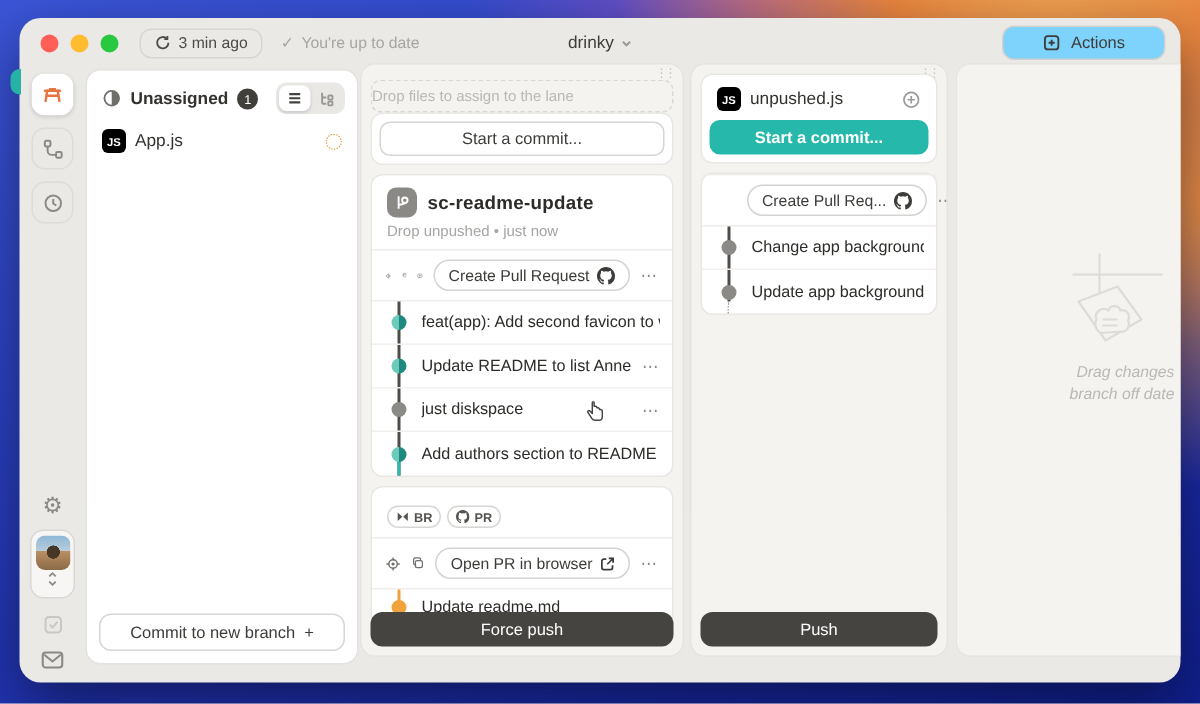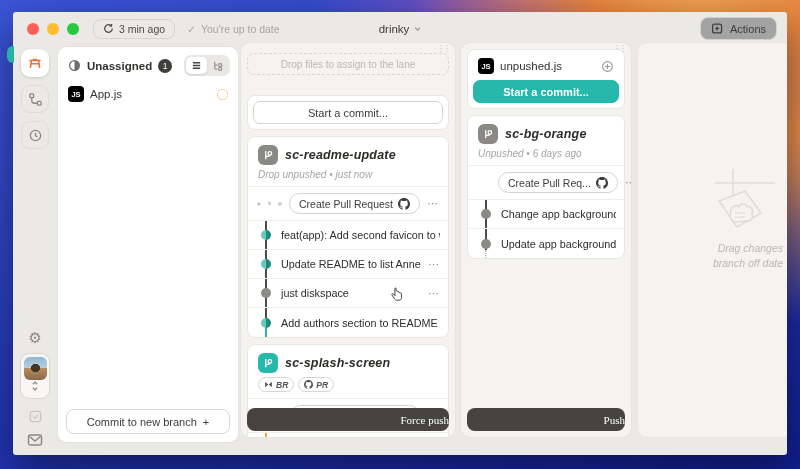--- a/index.html
+++ b/index.html
@@ -8,38 +8,38 @@
     font-family:"Liberation Sans", sans-serif;
     background:
       radial-gradient(circle at 88% -12%, #f6b35e 0%, #e8853f 14%, rgba(220,110,60,0) 34%),
       radial-gradient(circle at 101% 28%, #e8944d 0%, rgba(210,120,70,0) 22%),
       radial-gradient(circle at 66% -6%, #9a55c0 0%, rgba(130,70,180,0) 30%),
       linear-gradient(160deg, #3b55d8 0%, #2a3fc0 40%, #1a2aa6 78%, #101f8e 100%);
     position:relative;
   }
   .window {
     position:absolute; left:13px; top:12px; width:774px; height:443px;
-    background:#eae9e6; border-radius:3px;
+    background:#eae9e6; border-radius:14px;
     box-shadow:0 14px 38px rgba(0,0,0,.45);
   }
   .edge-tab { position:absolute; left:-6px; top:34px; width:7px; height:17px;
     background:#26b3a6; border-radius:6px 0 0 6px; }
 
   
   .titlebar { position:absolute; left:0; top:0; right:0; height:33px; display:flex; align-items:center; padding:0 10px 0 14px; }
   .lights { display:flex; gap:8px; margin-right:14px; }
   .light { width:12px; height:12px; border-radius:50%; }
   .l-red{background:#ff5f57}.l-yel{background:#febc2e}.l-grn{background:#28c840}
   .sync-btn { display:flex; align-items:center; gap:5px; border:1px solid #d6d5d2; border-radius:8px;
     padding:3px 9px; font-size:10.5px; color:#4c4b48; background:transparent; }
   .status { display:flex; align-items:center; gap:5px; margin-left:12px; font-size:10.5px; color:#a6a5a1; }
   .proj-title { position:absolute; left:50%; transform:translateX(-50%); display:flex; align-items:center; gap:4px;
     font-size:11.5px; font-weight:normal; color:#3d3c39; }
   .actions-btn { margin-left:auto; display:flex; align-items:center; gap:6px; border:1px solid #d2d1ce;
-    border-radius:8px; padding:4px 10px; font-size:11px; color:#3d3c39; background:#a3a3a3; }
+    border-radius:8px; padding:4px 26px; font-size:11px; color:#3d3c39; background:#7dd3fc; }
   .svg-ic { display:block; }
 
   
   .rail { position:absolute; left:0; top:33px; bottom:0; width:44px; display:flex; flex-direction:column; align-items:center; padding:4px 0 8px; }
   .rail-btn { width:28px; height:28px; border-radius:9px; display:flex; align-items:center; justify-content:center; margin-bottom:8px; border:1px solid transparent; }
   .rail-btn.active { background:#fff; box-shadow:0 1px 3px rgba(0,0,0,.14); }
   .rail-btn.ghost { border-color:#dddcd9; }
   .rail-bottom { margin-top:auto; display:flex; flex-direction:column; align-items:center; }
   .gear-g { font-size:15px; color:#8a8986; line-height:1; margin-bottom:8px; }
   .profile-pill { width:30px; height:46px; border:1px solid #d9d8d5; background:#f7f6f4; border-radius:9px;
@@ -67,28 +67,28 @@
   .dot-circ { margin-left:auto; width:11px; height:11px; border:1.4px dotted #e8a44a; border-radius:50%; }
   .commit-new { position:absolute; left:8px; right:8px; bottom:8px; height:25px; border:1px solid #d8d7d4; border-radius:8px;
     background:#fff; font-size:11px; color:#3d3c39; display:flex; align-items:center; justify-content:center; gap:6px; }
 
   
   .lane { position:absolute; top:30px; height:396px; background:#f4f3f0; border:1px solid #e5e4e1; border-radius:10px; padding:6px; overflow:hidden; }
   .lane1 { left:227px; width:216px; }
   .lane2 { left:447px; width:172px; }
   .lane-canvas { left:624px; width:150px; border-radius:10px 0 0 10px; border-right:none; }
   .drag-handle { position:absolute; top:1px; right:6px; font-size:8px; letter-spacing:-2px; color:#bdbcb9; }
-  .dropzone { height:22px; border:1px dashed #d9d8d5; border-radius:7px; display:flex; align-items:center; justify-content:center;
-    font-size:10px; color:#b9b8b4; margin:4px 0 20px; }
+  .dropzone { height:22px; border:1px dashed #d9d8d5; border-radius:7px; display:flex; align-items:center; 
+    font-size:10px; color:#b9b8b4; margin:4px 0 0; }
   .card { background:#fff; border:1px solid #e8e7e4; border-radius:8px; margin-bottom:6px; position:relative; }
   .start-card { padding:5px; }
   .start-btn { height:23px; border:1px solid #d6d5d2; border-radius:7px; background:#fff; font-size:11px; color:#3d3c39;
     display:flex; align-items:center; justify-content:center; }
   .start-btn.teal { background:#26b8aa; border-color:#26b8aa; color:#fff; font-weight:bold; }
-  .b-head { padding:8px 10px 6px;font-style:italic; }
+  .b-head { padding:8px 10px 6px; }
   .b-title-row { display:flex; align-items:center; gap:7px; }
   .b-badge { width:20px; height:20px; border-radius:6px; background:#8a8985; display:flex; align-items:center; justify-content:center; }
   .b-badge.teal { background:#26b8aa; }
   .b-name { font-size:12.5px; font-weight:bold; color:#2d2c29; letter-spacing:.2px; }
   .b-meta { font-size:10px; color:#a6a5a1; margin-top:4px; display:flex; align-items:center; gap:4px; }
   .pill { display:inline-flex; align-items:center; gap:3px; border:1px solid #d7d6d3; border-radius:9px; height:15px; padding:0 5px;
     font-size:8.5px; color:#55534f; font-weight:bold; background:#fff; }
   .toolbar { display:flex; align-items:center; gap:7px; padding:6px 9px; border-top:1px solid #efeeeb; }
   .tb-kebab { margin-left:auto; color:#8a8986; font-size:11px; letter-spacing:1px; }
   .pr-btn { display:flex; align-items:center; gap:5px; border:1px solid #d4d3d0; border-radius:11px; height:21px; padding:0 9px;
@@ -100,21 +100,21 @@
   .ctail-dot { position:absolute; left:17px; bottom:0; height:8px; width:0; border-left:1.5px dotted #a9a8a4; }
   .crow { position:relative; height:29px; display:flex; align-items:center; padding-left:33px; padding-right:8px; border-bottom:1px solid #f1f0ed; }
   .crow:last-child { border-bottom:none; }
   .crow .dot { position:absolute; left:13px; width:10px; height:10px; border-radius:50%; }
   .dot.teal { background:linear-gradient(90deg,#6ccabb 0 50%,#1e897e 50% 100%); }
   .dot.grey { background:#8b8a86; }
   .dot.orange { background:#f0a23c; }
   .clabel { font-size:10.8px; color:#2d2c29; white-space:nowrap; overflow:hidden; }
   .kebab { margin-left:auto; color:#8a8986; font-size:11px; letter-spacing:1px; padding-left:6px; }
   .push-btn { position:absolute; left:6px; right:6px; bottom:6px; height:23px; background:#454440; color:#fff;
-    font-size:11px; border-radius:8px; display:flex; align-items:center; justify-content:flex-end;font-family:Liberation Serif, serif; }
+    font-size:11px; border-radius:8px; display:flex; align-items:center; justify-content:center; }
   .hand-cursor { position:absolute; left:142px; top:8px; }
 
   
   .lfile { padding:5px; }
   .lfile .file-row { padding:3px 5px 6px; }
   .cp-ic { margin-left:auto; }
 
   
   .sketch { position:absolute; right:-6px; top:118px; opacity:.6; }
   .hint { position:absolute; right:4px; top:198px; text-align:right; font-size:10.5px; color:#b9b8b4; line-height:1.45;font-style:italic; }
@@ -307,30 +307,20 @@
         </div>
         <div class="crow">
           <span class="dot teal"></span>
           <span class="clabel">Add authors section to README file</span>
         </div>
       </div>
     </div>
 
     <div class="card">
       <div class="b-head">
-        <div class="b-title-row">
-          <span class="b-badge teal">
-            <svg class="svg-ic" width="12" height="12" viewBox="0 0 16 16" fill="none" stroke="#fff" stroke-width="1.7">
-                <path d="M5 2.5v11"></path>
-                <circle cx="10.5" cy="6" r="2.4"></circle>
-                <path d="M5 10c3.5 0 5.5-1.2 5.5-1.6"></path>
-              </svg>
-          </span>
-          <span class="b-name">sc-splash-screen</span>
-        </div>
         <div class="b-meta">
           <span class="pill">
             <svg class="svg-ic" width="9" height="9" viewBox="0 0 16 16" fill="#55534f">
                 <path d="M2 3v10l5.5-5z"></path>
                 <path d="M14 3v10L8.5 8z"></path>
               </svg>
             <span>BR</span>
           </span>
           <span class="pill">
             <svg class="svg-ic" width="9" height="9" viewBox="0 0 16 16" fill="#55534f">
@@ -383,33 +373,20 @@
             <circle cx="8" cy="8" r="6"></circle>
             <path d="M8 5v6M5 8h6"></path>
           </svg>
       </div>
       <div class="start-btn teal">
         <span>Start a commit...</span>
       </div>
     </div>
 
     <div class="card">
-      <div class="b-head">
-        <div class="b-title-row">
-          <span class="b-badge">
-            <svg class="svg-ic" width="12" height="12" viewBox="0 0 16 16" fill="none" stroke="#fff" stroke-width="1.7">
-                <path d="M5 2.5v11"></path>
-                <circle cx="10.5" cy="6" r="2.4"></circle>
-                <path d="M5 10c3.5 0 5.5-1.2 5.5-1.6"></path>
-              </svg>
-          </span>
-          <span class="b-name">sc-bg-orange</span>
-        </div>
-        <div class="b-meta">Unpushed • 6 days ago</div>
-      </div>
       <div class="toolbar">
         <svg class="svg-ic" width="14" height="14" viewBox="0 0 16 16" fill="none" stroke="#6f6e6b" stroke-width="1.4">
             <circle cx="8" cy="8" r="4.5"></circle>
             <path d="M8 1v3M8 12v3M1 8h3M12 8h3"></path>
             <circle cx="8" cy="8" r="1" fill="#6f6e6b"></circle>
           </svg>
         <svg class="svg-ic" width="13" height="13" viewBox="0 0 16 16" fill="none" stroke="#6f6e6b" stroke-width="1.4">
             <rect x="5" y="5" width="8" height="8" rx="2"></rect>
             <path d="M11 5V4a2 2 0 0 0-2-2H5a2 2 0 0 0-2 2v4a2 2 0 0 0 2 2h1"></path>
           </svg>

